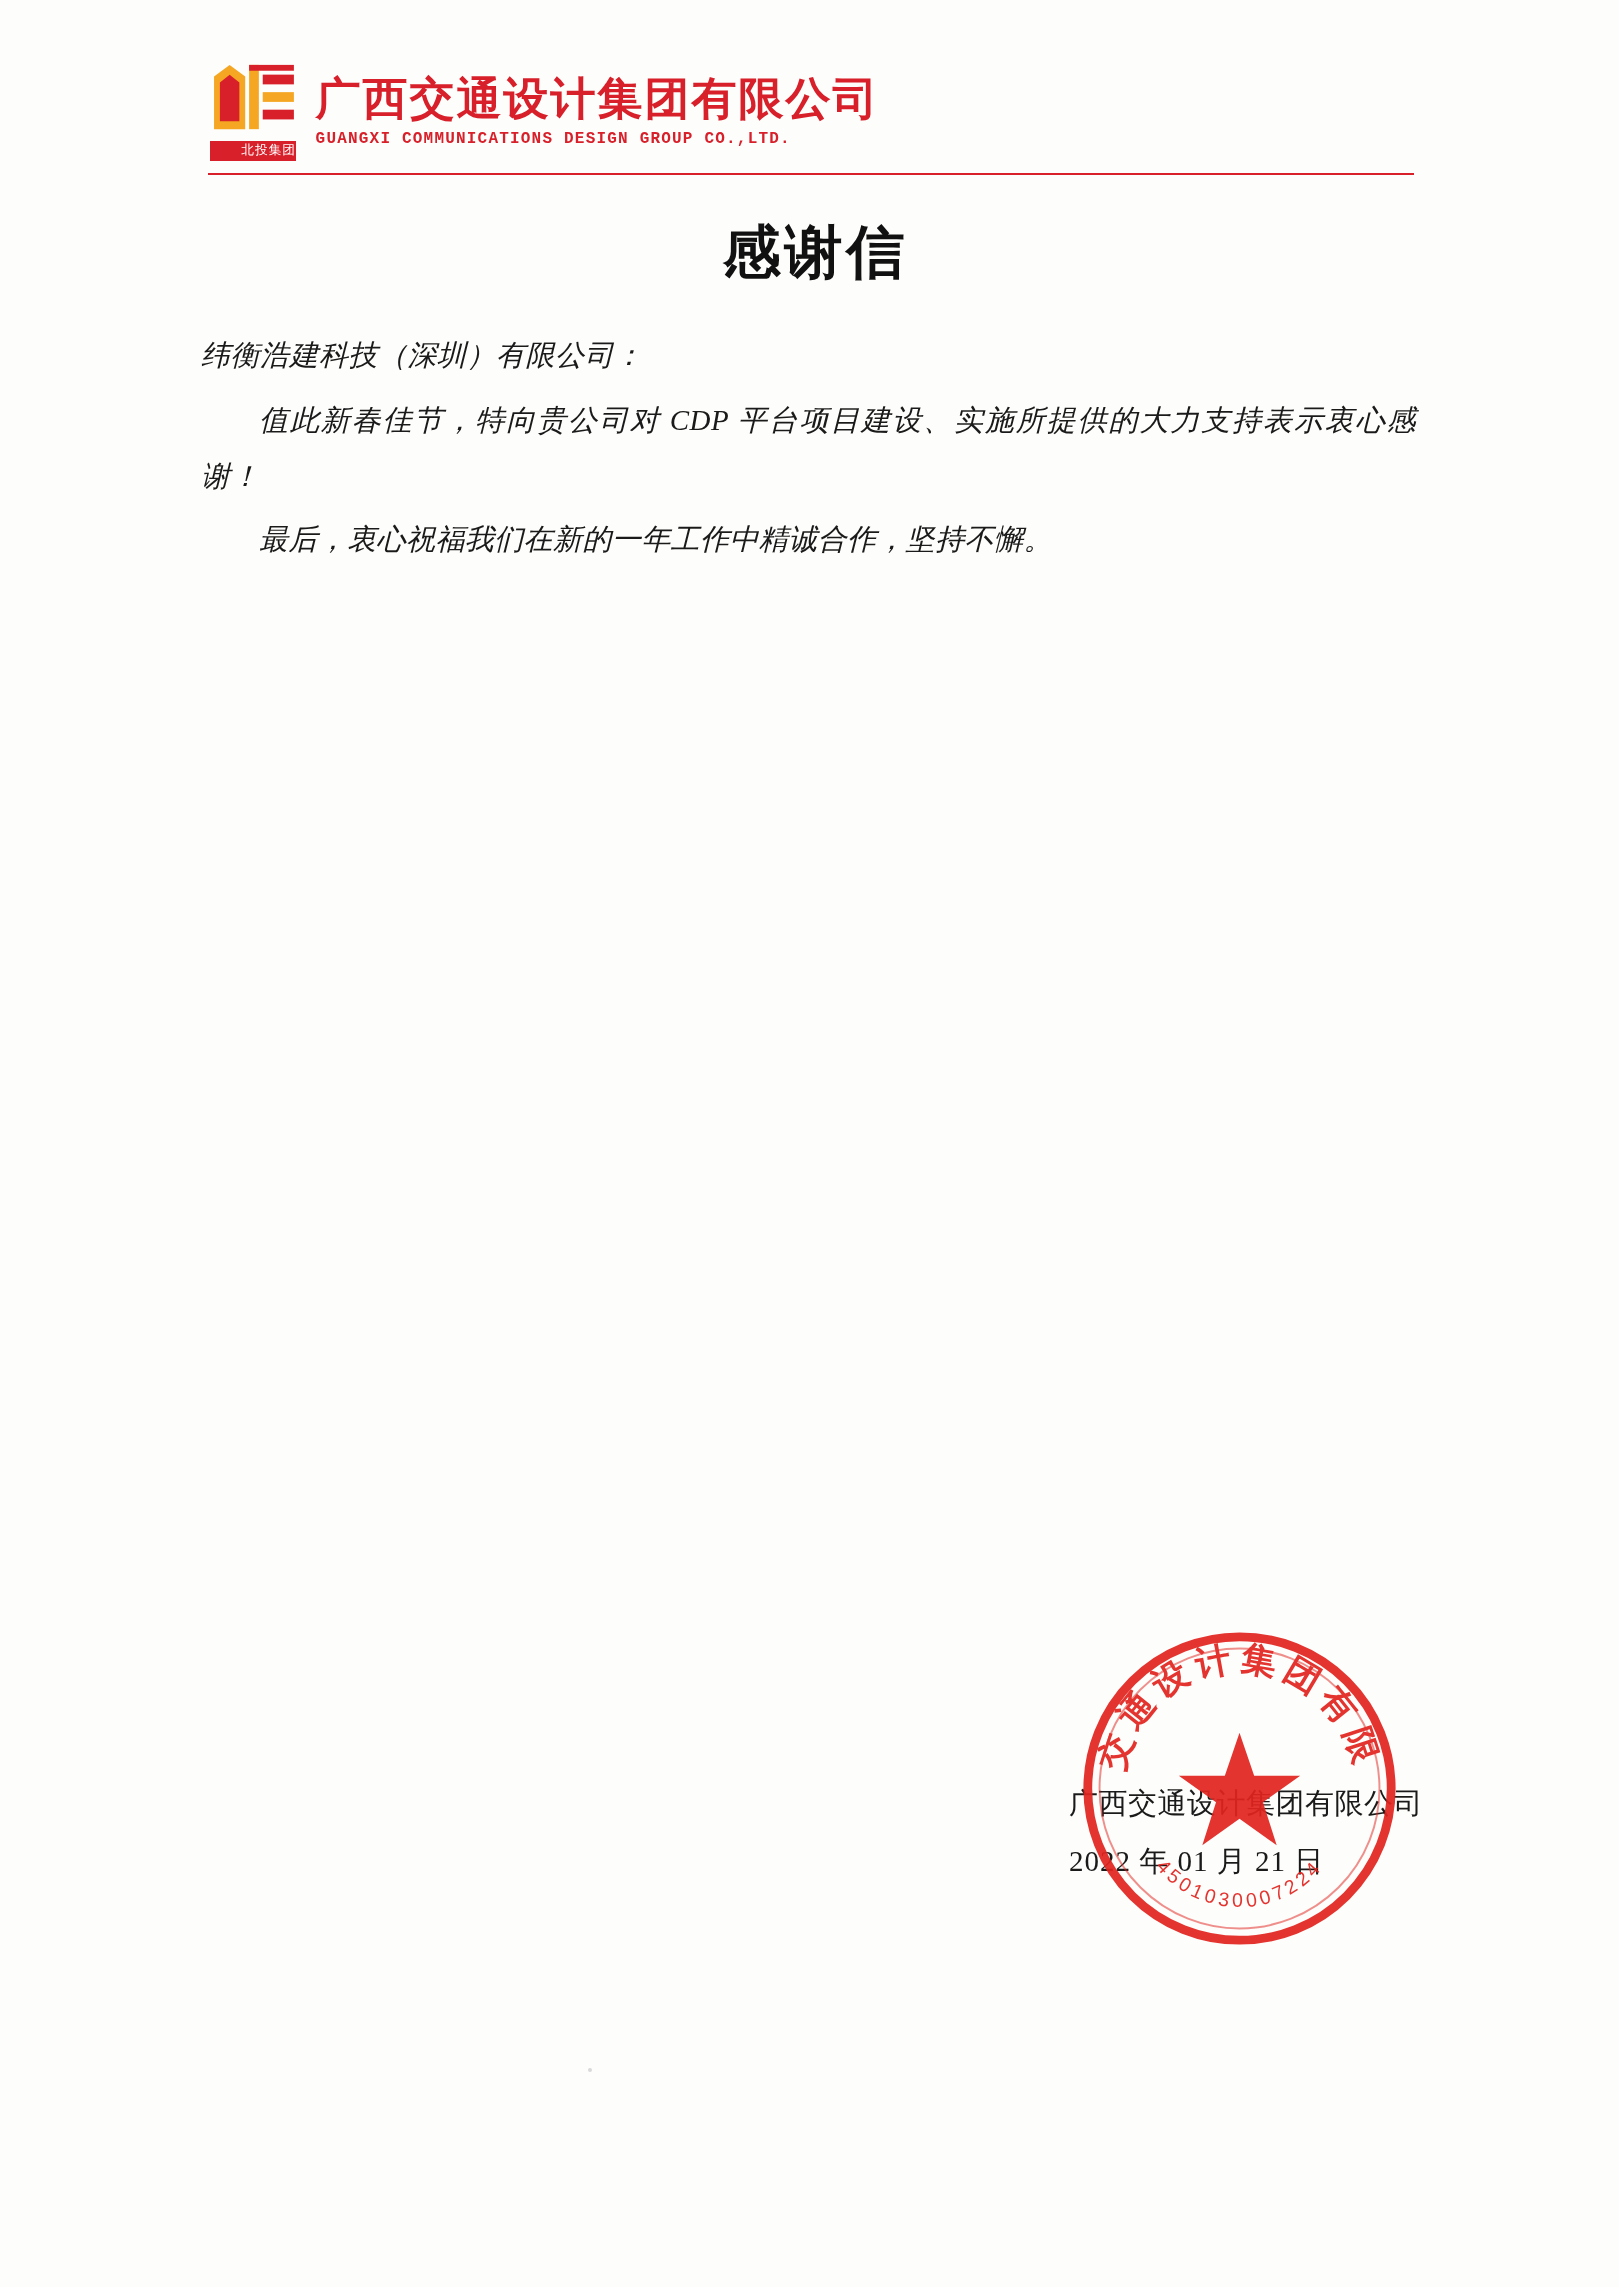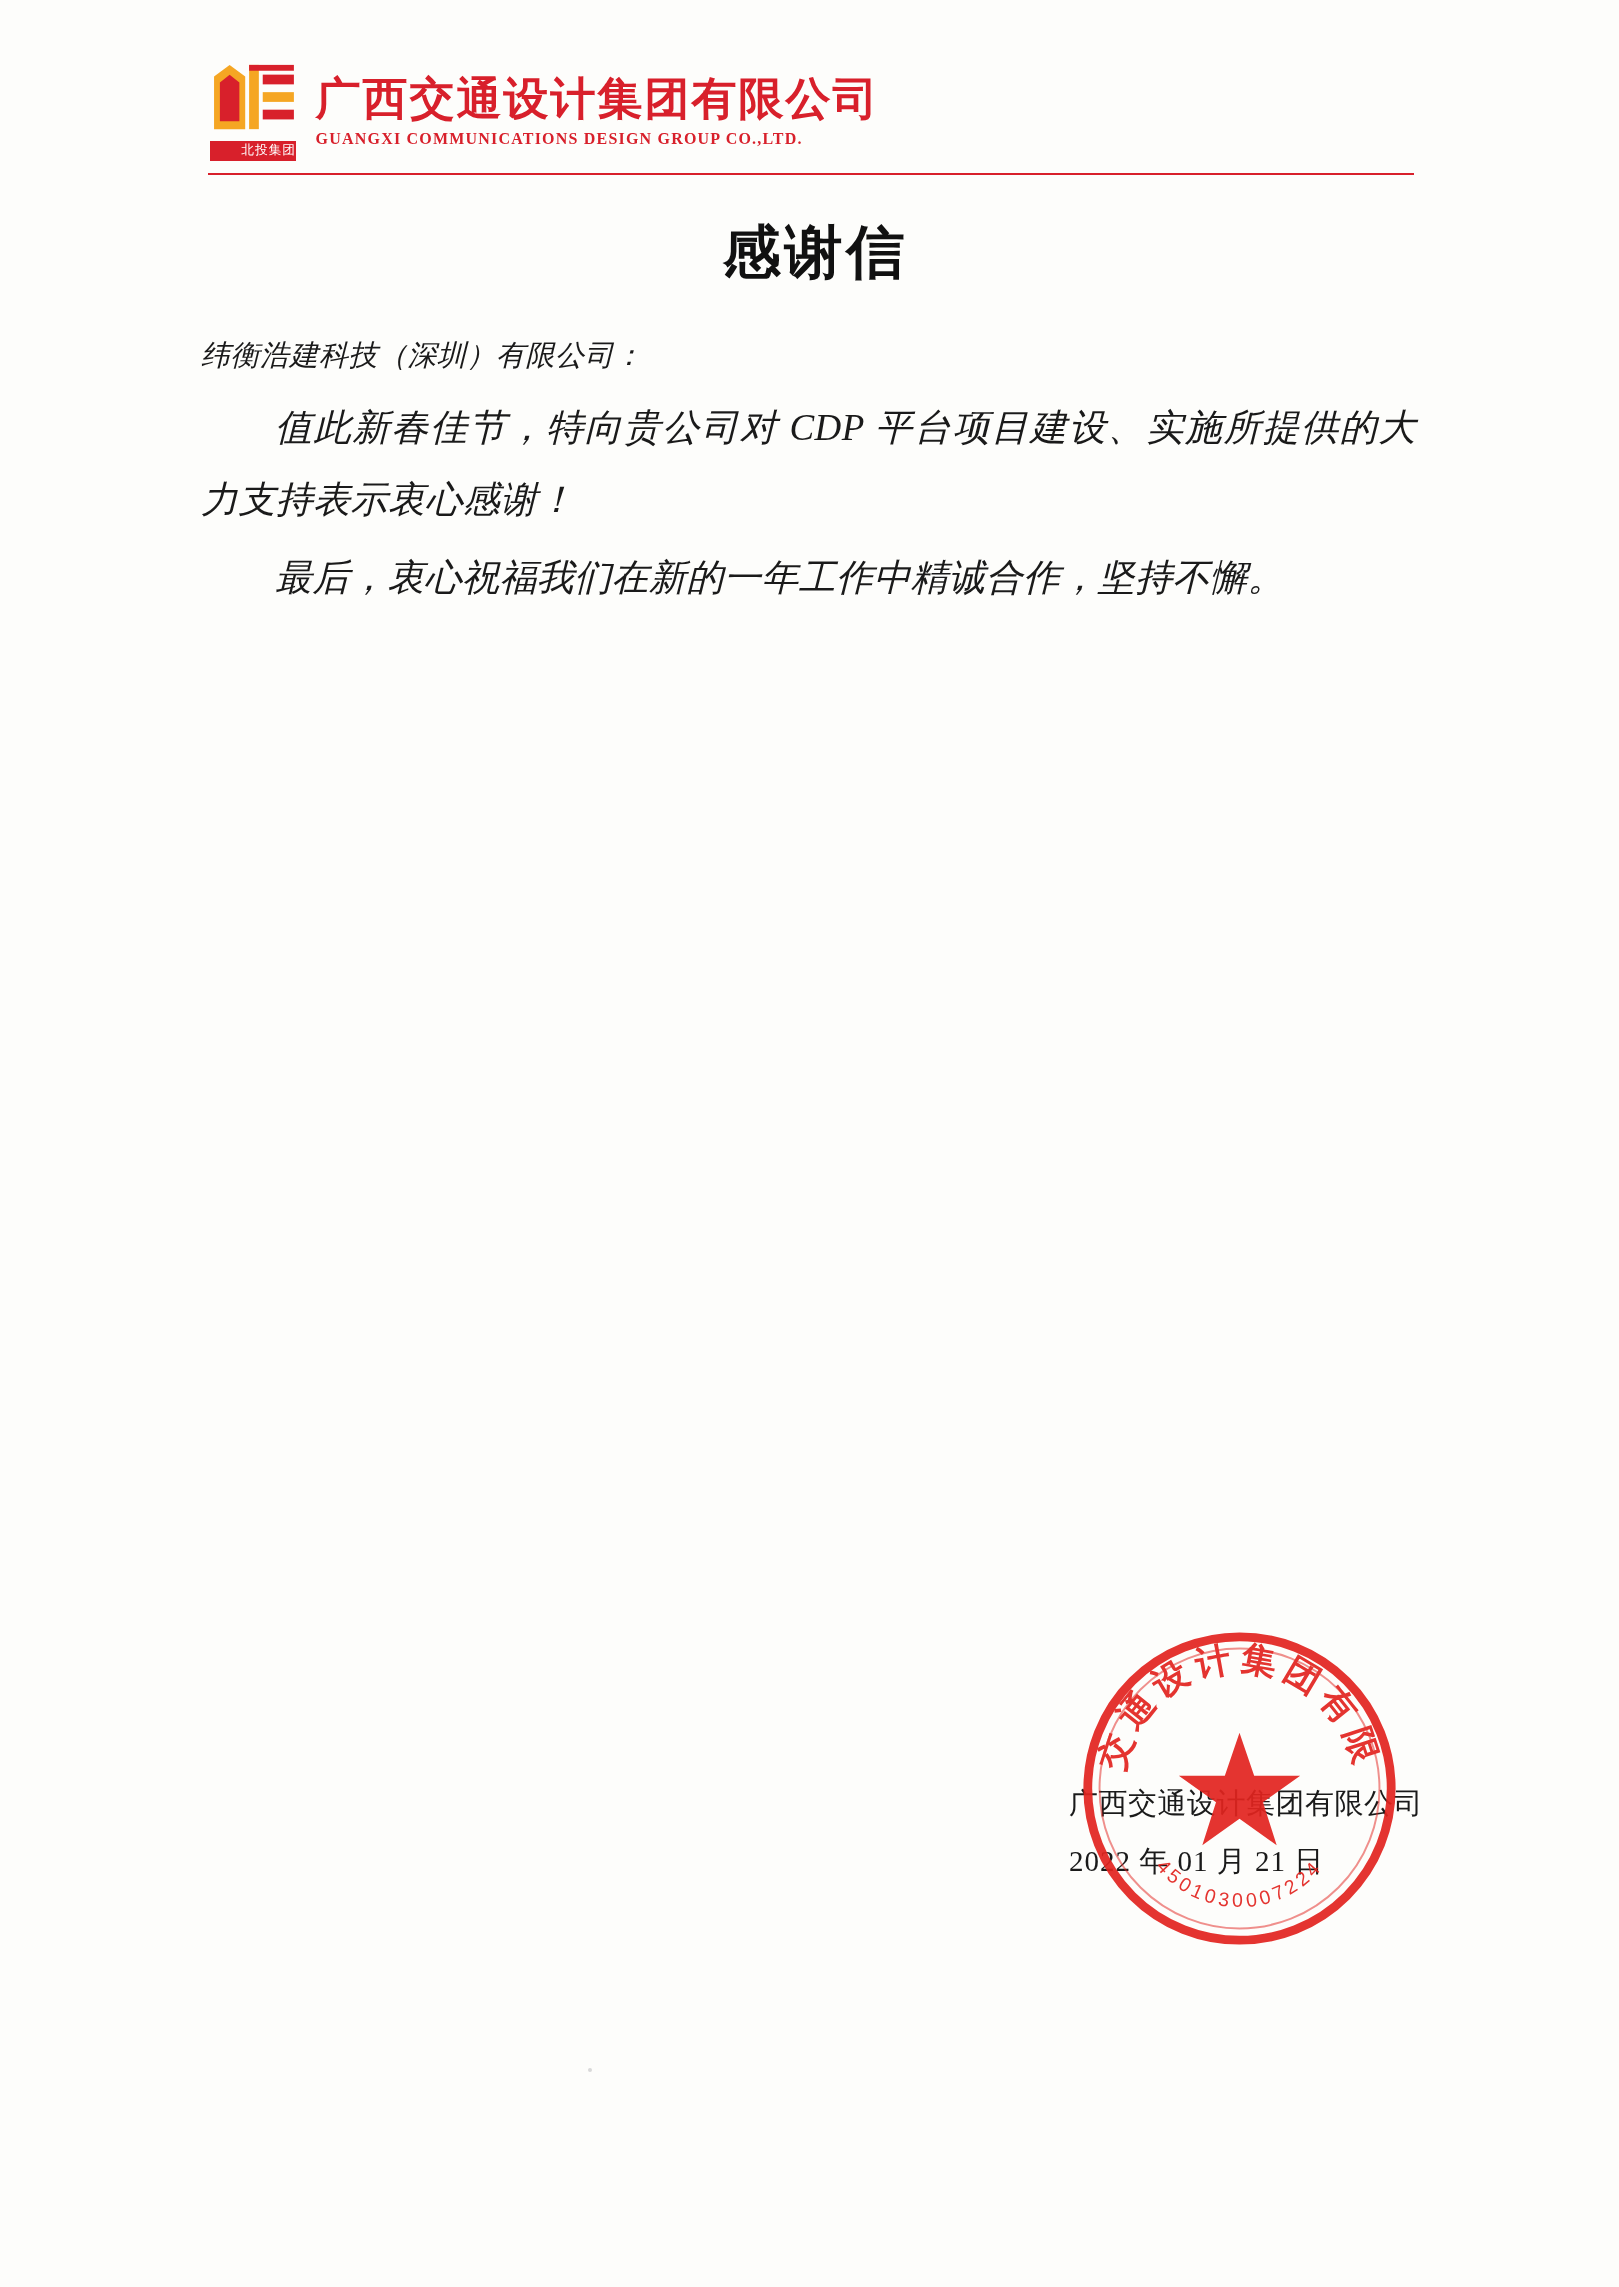--- a/index.html
+++ b/index.html
@@ -66,21 +66,21 @@
   .company-cn {
     font-family: "Liberation Sans", sans-serif;
     font-size: 45px;
     font-weight: bold;
     color: #d8202b;
     letter-spacing: 2px;
     line-height: 1.1;
     white-space: nowrap;
   }
   .company-en {
-    font-family: Liberation Serif, serif;
+    font-family: Liberation Mono, monospace;
     font-size: 16px;
     font-weight: bold;
     color: #d8202b;
     letter-spacing: 1.2px;
     margin-top: 5.9px;
     white-space: nowrap;
   }
   .header-rule {
     position: absolute;
     left: 208px;
@@ -113,21 +113,21 @@
     width: 1215px;
     font-style: italic;
   }
   .salutation {
     font-size: 29px;
     line-height: 1.55;
     margin-bottom: 13.7px;
     letter-spacing: 0.5px;
   }
   p.para {
-    font-size: 37px;
+    font-size: 29px;
     line-height: 1.95;
     margin: 0 0 5.9px 0;
     text-indent: 2em;
     text-align: justify;
     text-justify: inter-ideograph;
     letter-spacing: 0.4px;
   }
 
   
   .sign-block {

